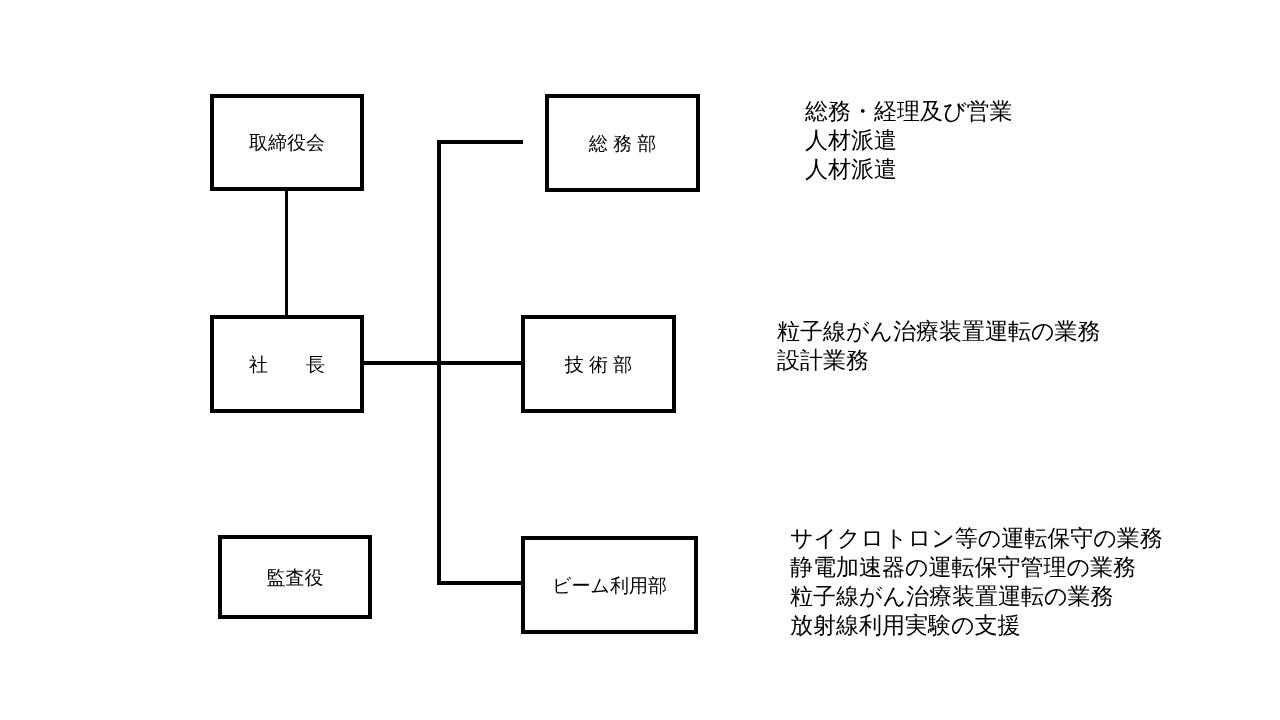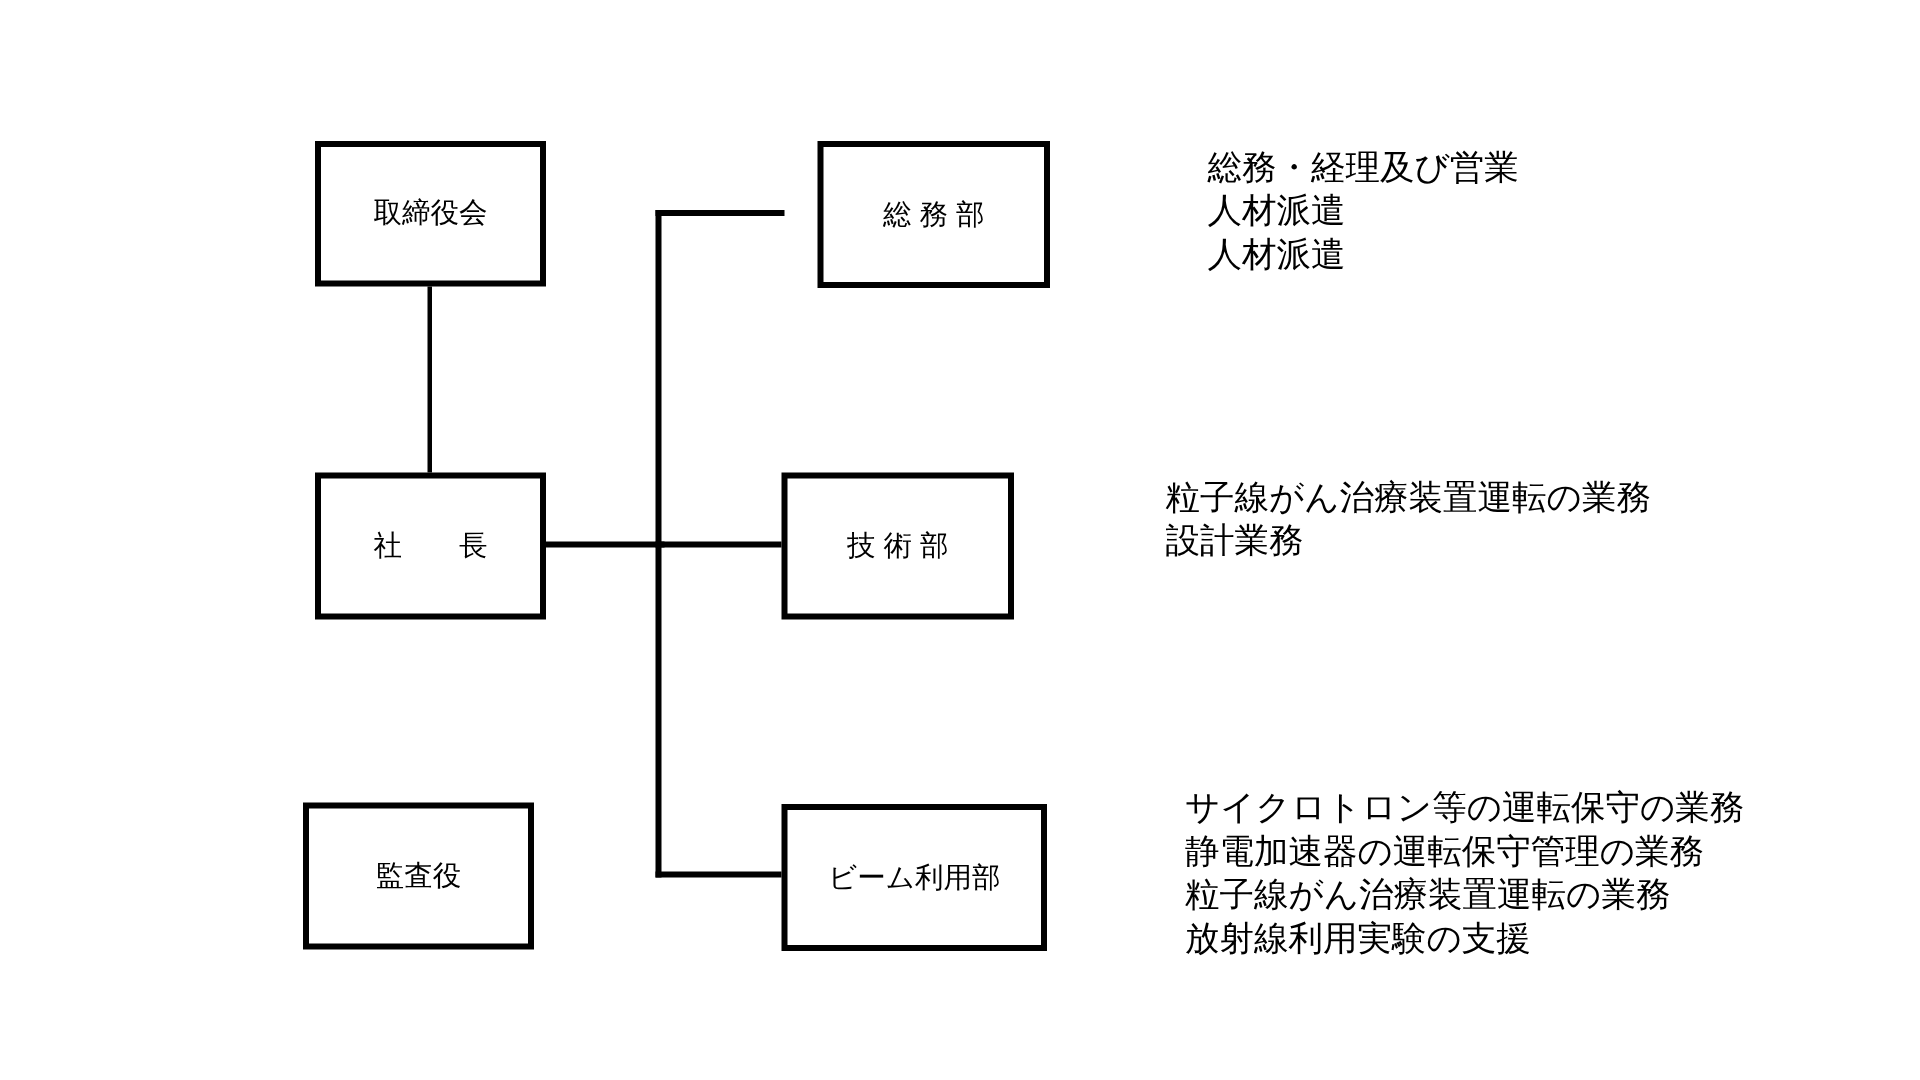--- a/index.html
+++ b/index.html
@@ -34,21 +34,21 @@
   .org-box-label {
     font-size: 19px;
     line-height: 1;
     color: #000000;
     white-space: pre;
     letter-spacing: 0;
   }
 
   #box-board      { left: 210px; top: 94px;  width: 154px; height: 97px; }
   #box-president  { left: 210px; top: 315px; width: 154px; height: 98px; }
-  #box-auditor    { left: 202px; top: 535px; width: 154px; height: 98px; }
+  #box-auditor    { left: 218px; top: 535px; width: 154px; height: 84px; }
   #box-general    { left: 521px; top: 94px;  width: 155px; height: 98px; margin-left: 24px; }
   #box-technical  { left: 521px; top: 315px; width: 155px; height: 98px; }
   #box-beam       { left: 521px; top: 536px; width: 177px; height: 98px; }
 
   
   .conn {
     position: absolute;
     background: #000000;
     z-index: 2;
   }

